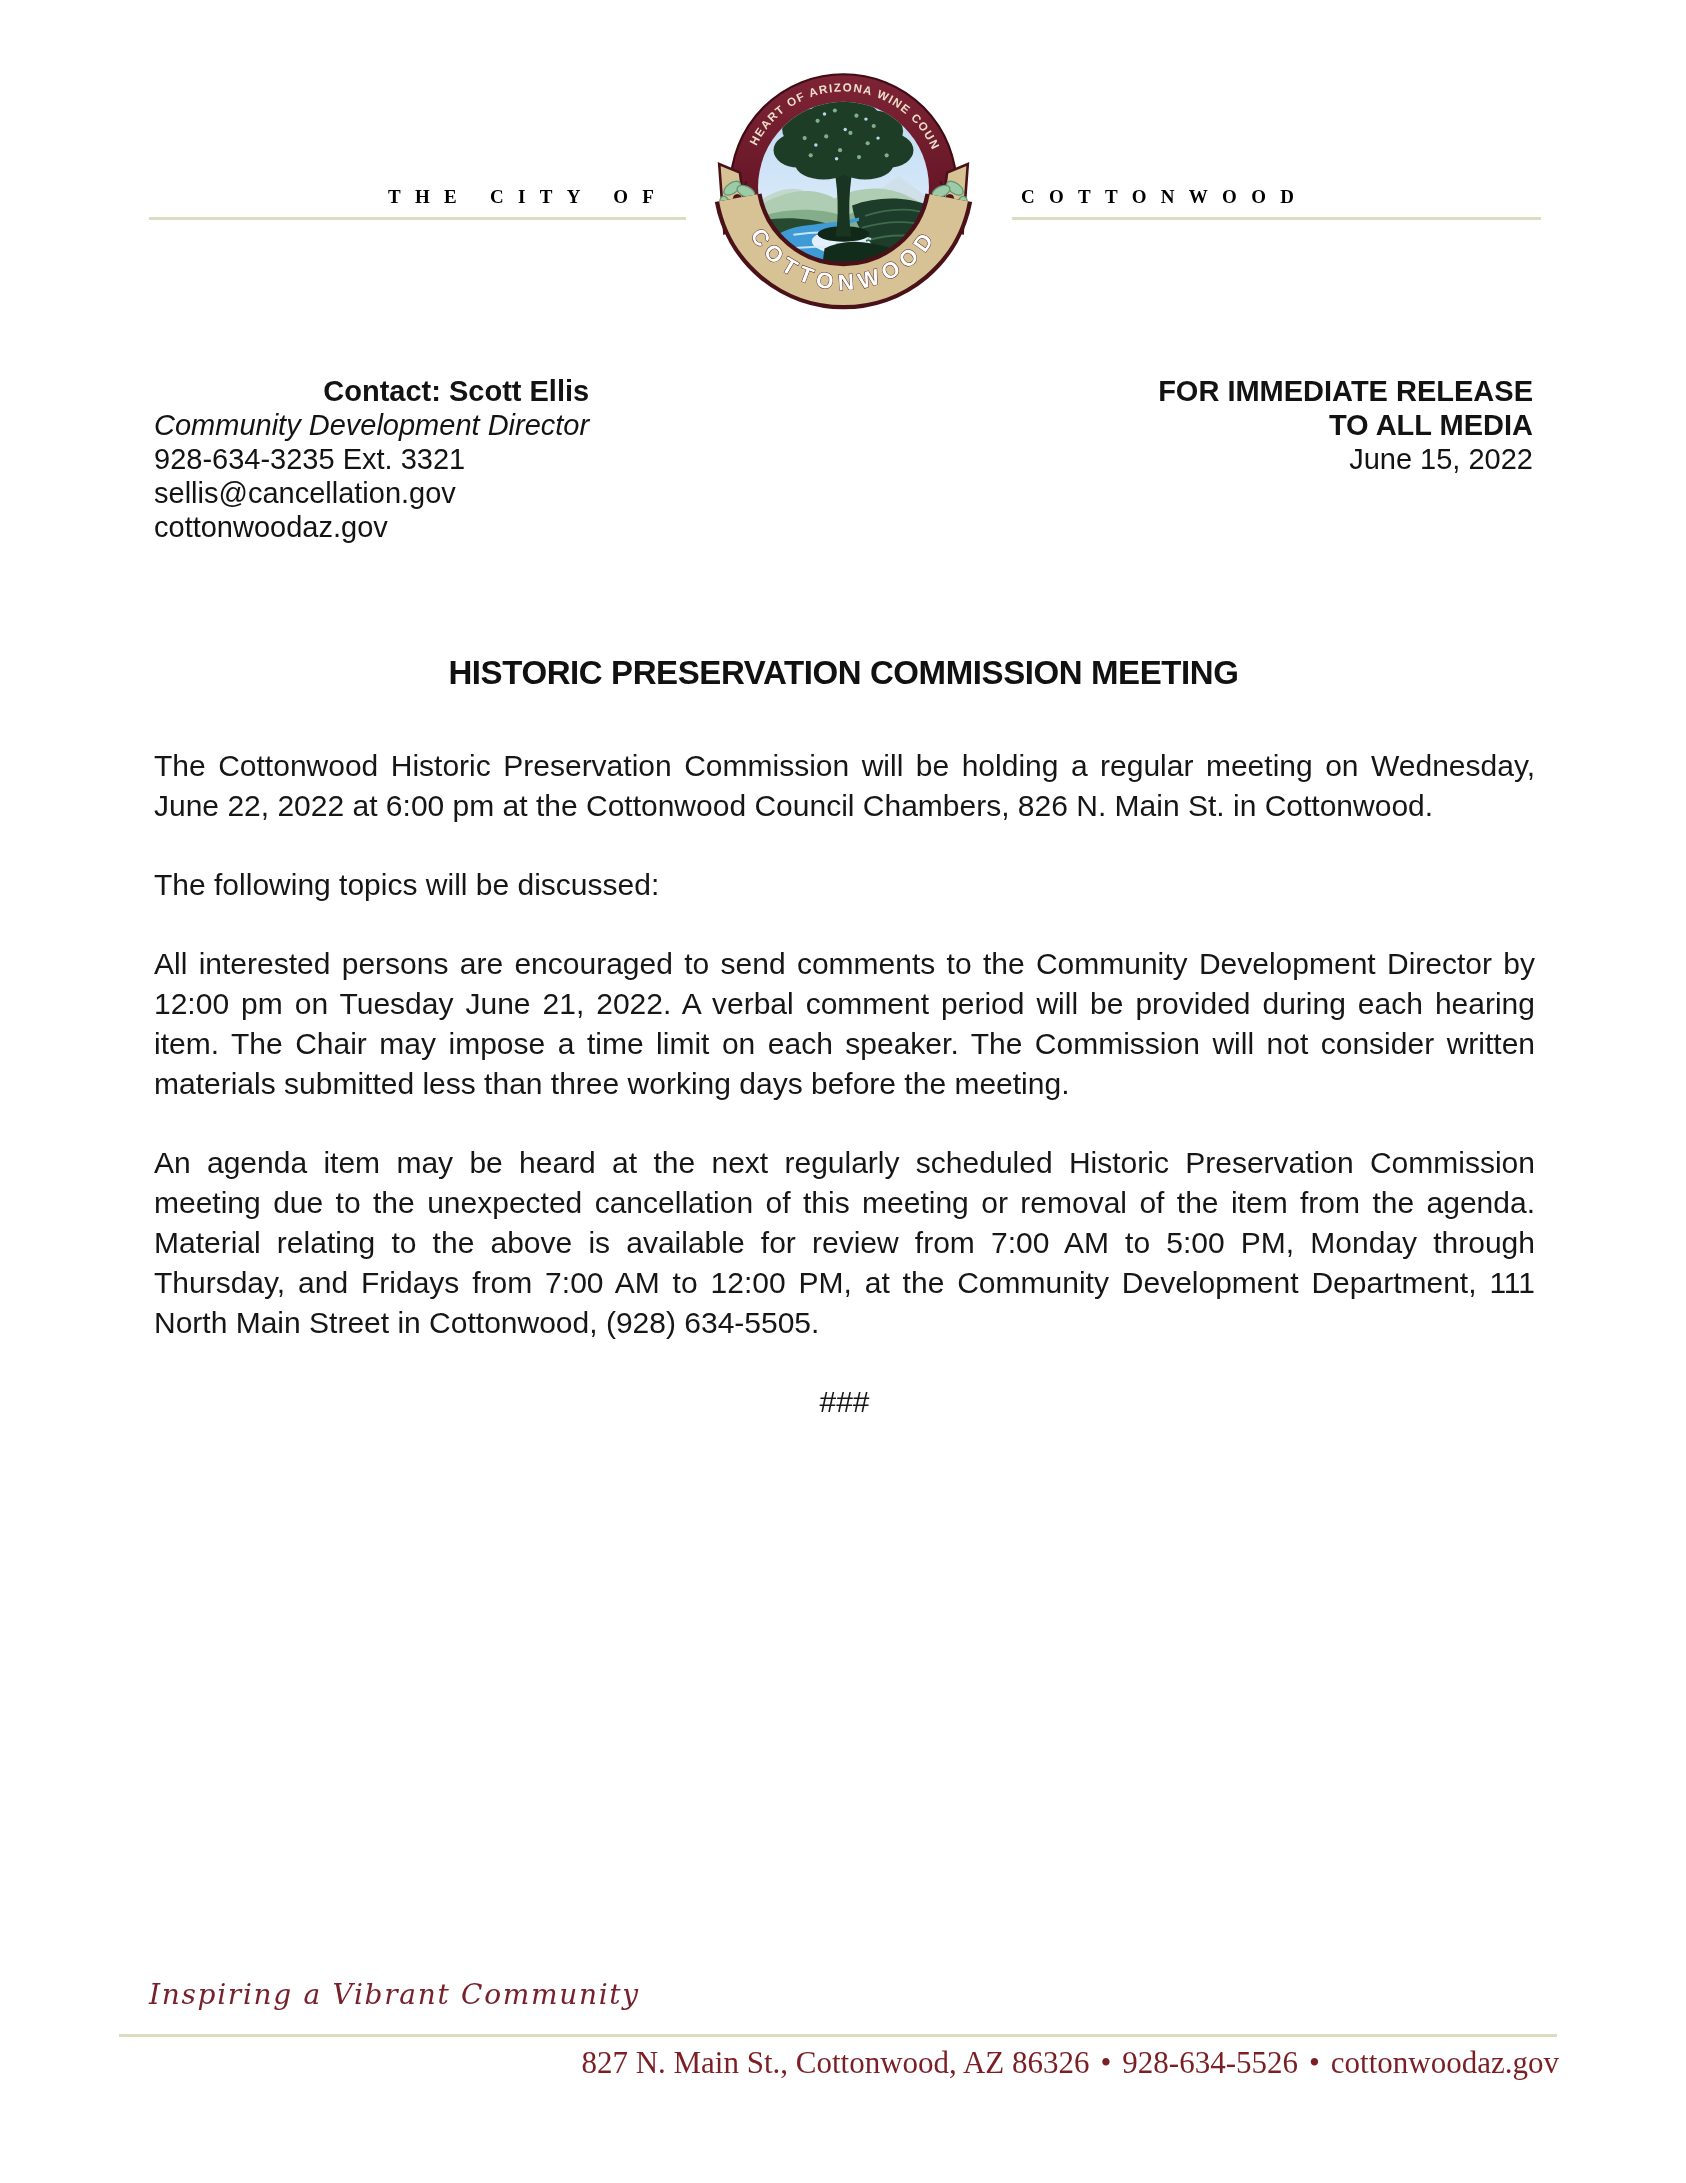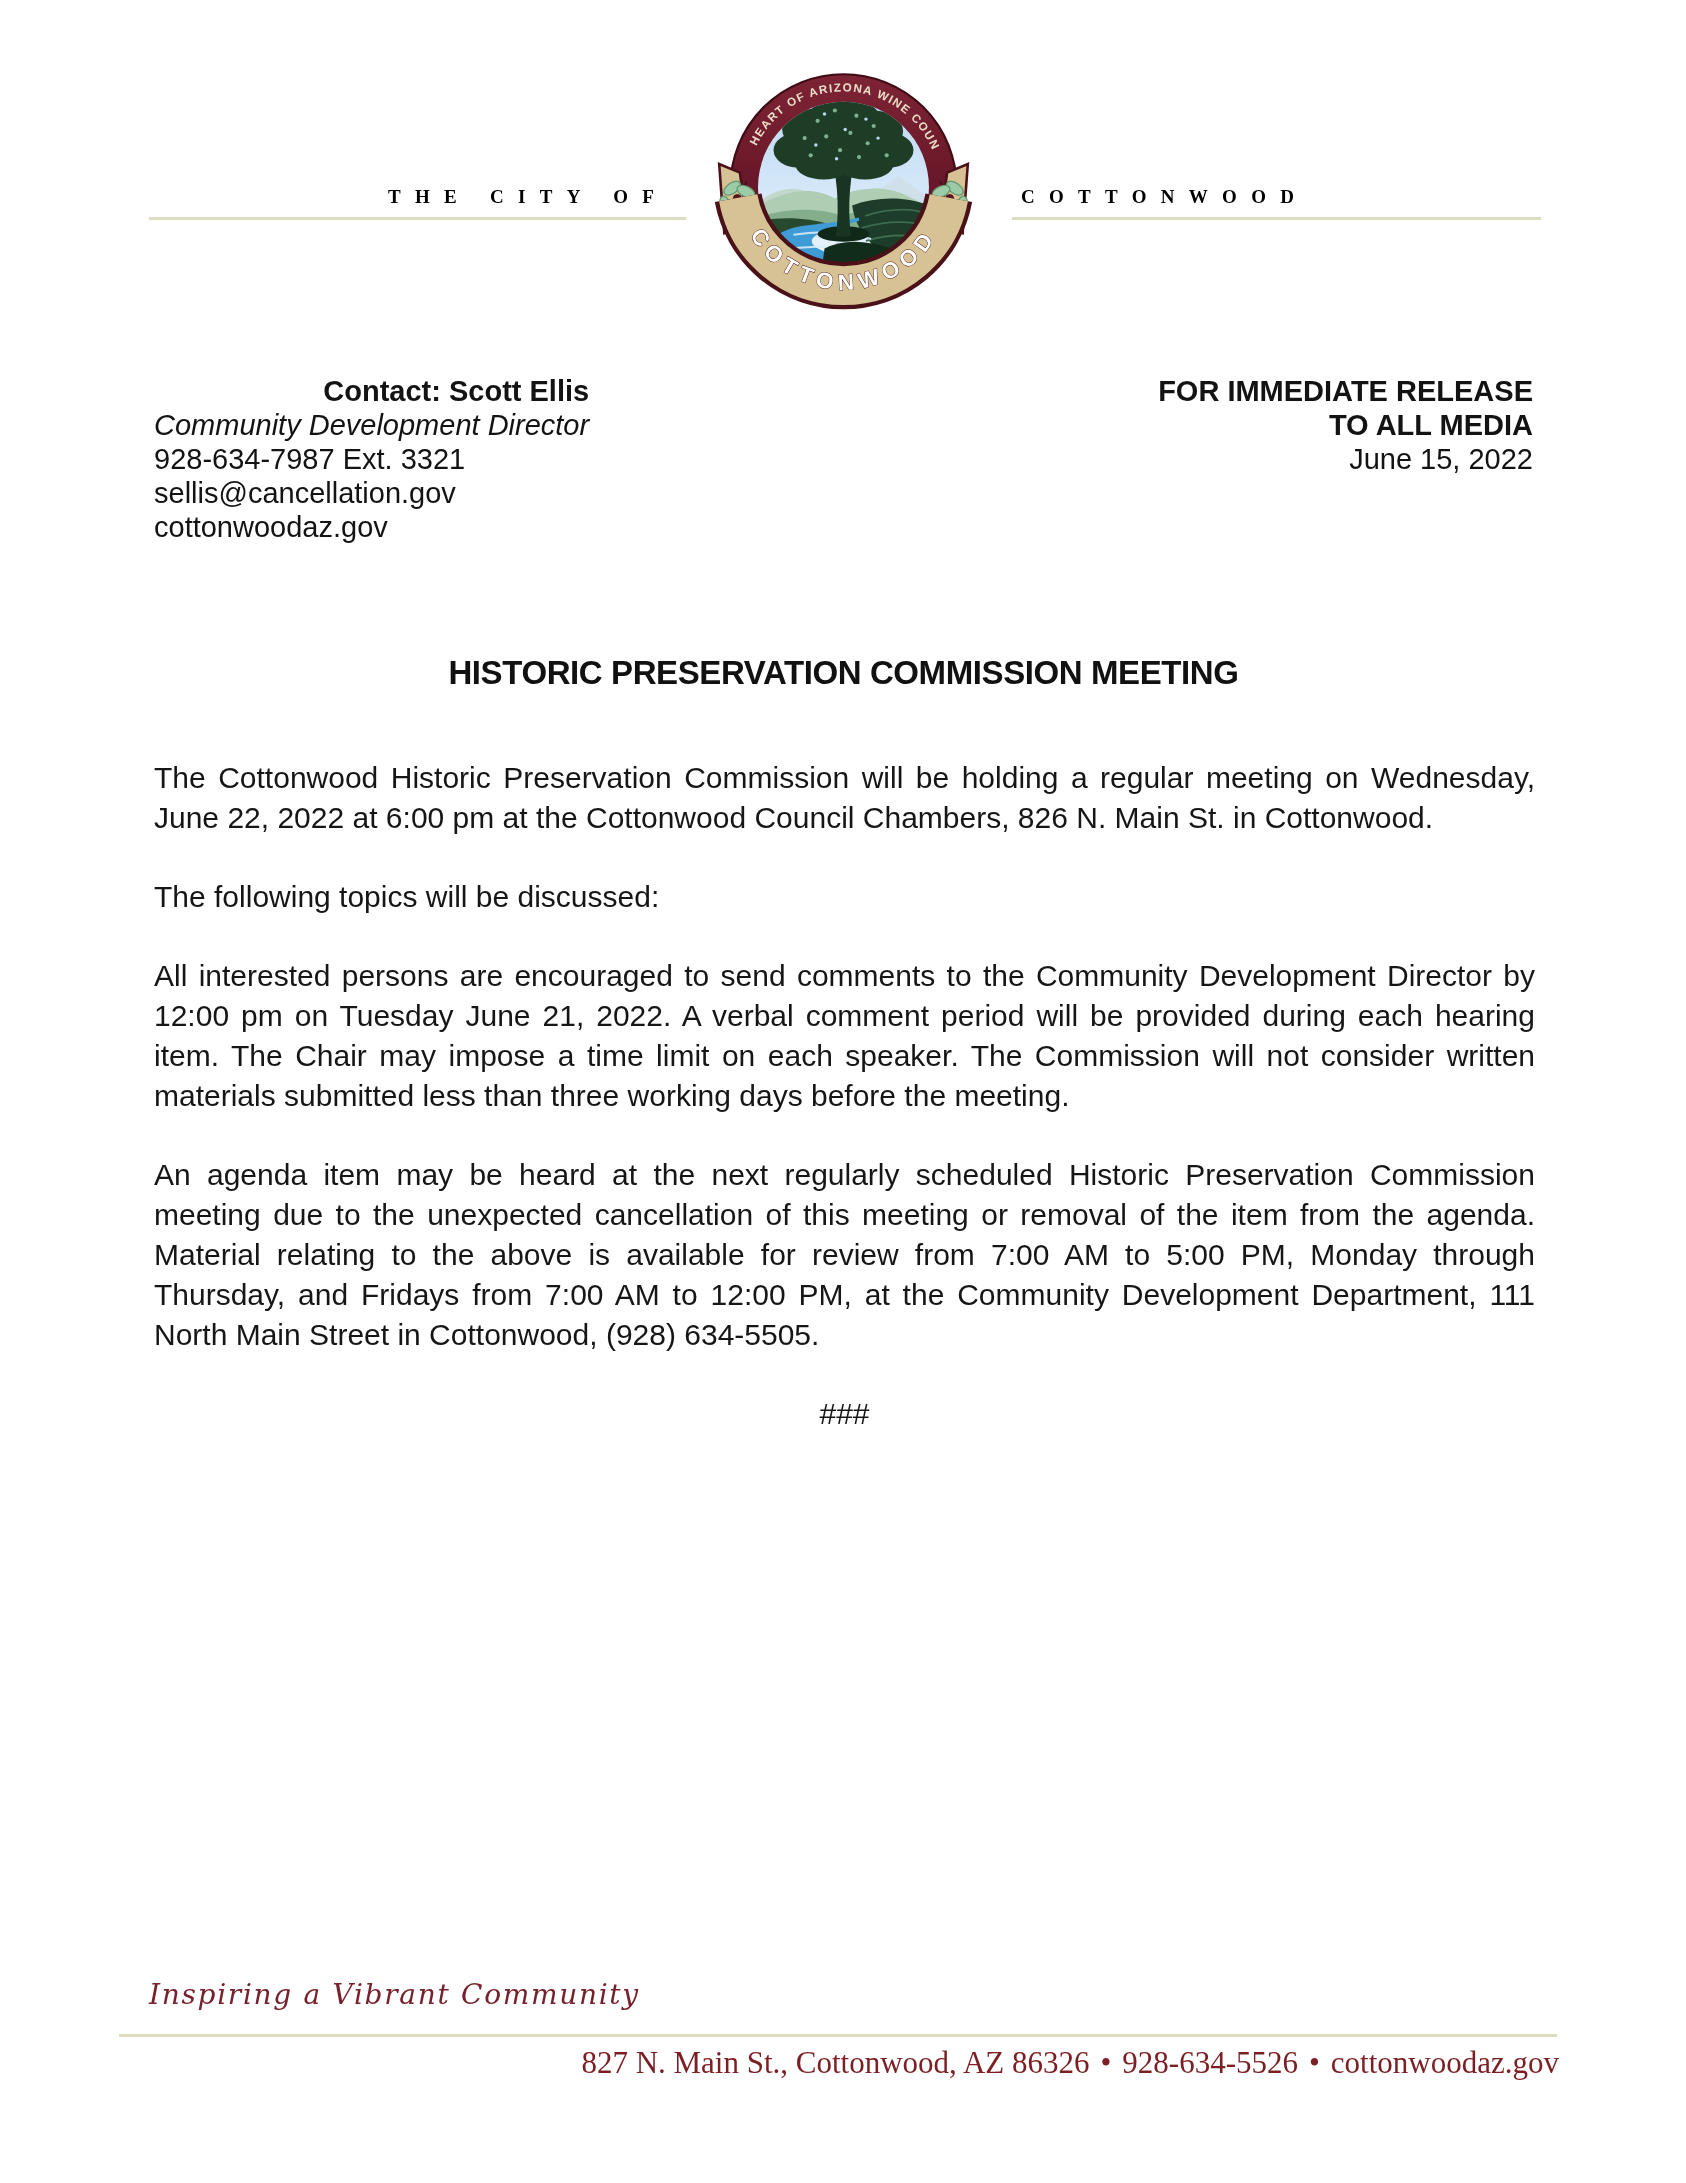--- a/index.html
+++ b/index.html
@@ -36,21 +36,21 @@
 
   
   .doc-title {
     position:absolute; left:0; top:654px; width:100%; text-align:center;
     font-size:33px; font-weight:bold; letter-spacing:-0.4px; color:#111;
   }
   .body-copy {
     position:absolute; left:154px; top:746px; width:1381px;
     font-size:30px; line-height:40px; color:#161616;
   }
-  .body-copy p { margin:12px 0 39px 0; text-align:justify; }
+  .body-copy p { margin:0 0 39px 0; text-align:justify; }
   .body-copy p.left { text-align:left; }
   .body-copy p.center { text-align:center; }
 
   
   .tagline {
     position:absolute; left:149px; top:1978px;
     font-family:"DejaVu Serif", serif; font-style:italic;
     font-size:28px; letter-spacing:1.7px; color:#76212c; z-index:2; white-space:nowrap;
   }
   .footer-rule {
@@ -200,21 +200,21 @@
 
       <text font-family="Liberation Sans, sans-serif" font-size="26" font-weight="bold" fill="#ffffff" stroke="#4a1118" stroke-width="1" letter-spacing="7" style="paint-order:stroke">
         <textPath href="#arcBottom" xlink:href="#arcBottom" startOffset="50%" text-anchor="middle">COTTONWOOD</textPath>
       </text>
     </svg>
   </div>
 
   <div class="contact">
     <div class="b">Contact: Scott Ellis</div>
     <div class="i">Community Development Director</div>
-    <div>928-634-7987 Ext. 3321</div>
+    <div>928-634-3235 Ext. 3321</div>
     <div>sellis@cancellation.gov</div>
     <div>cottonwoodaz.gov</div>
   </div>
 
   <div class="release">
     <div class="b">FOR IMMEDIATE RELEASE</div>
     <div class="b">TO ALL MEDIA</div>
     <div>June 15, 2022</div>
   </div>
 

